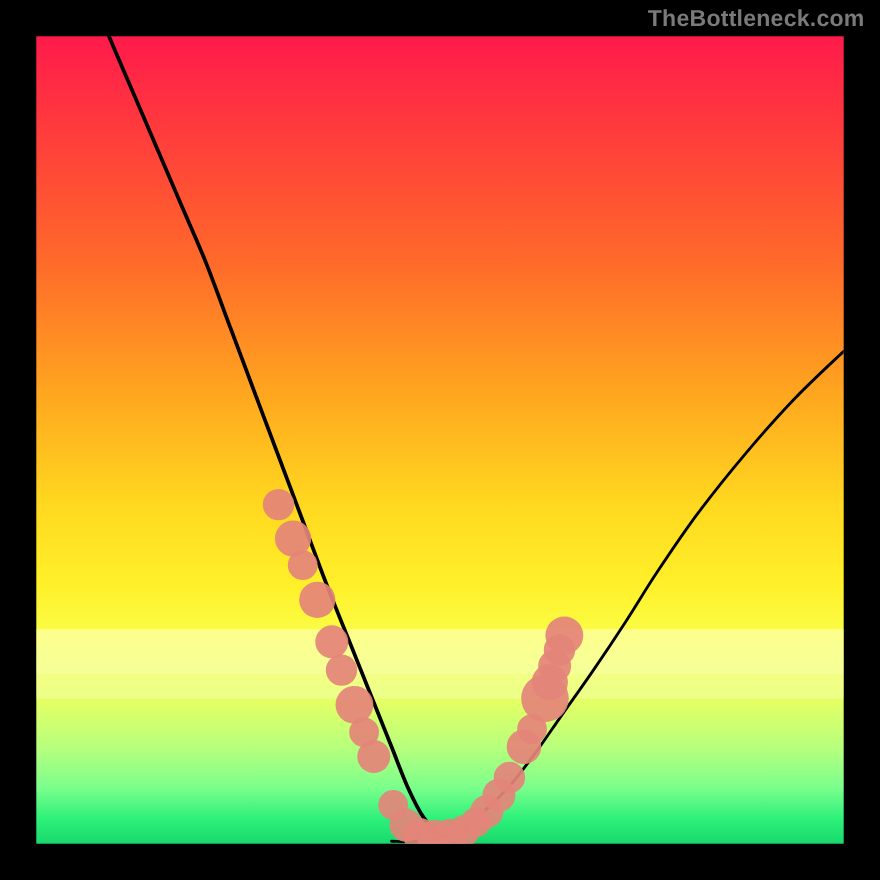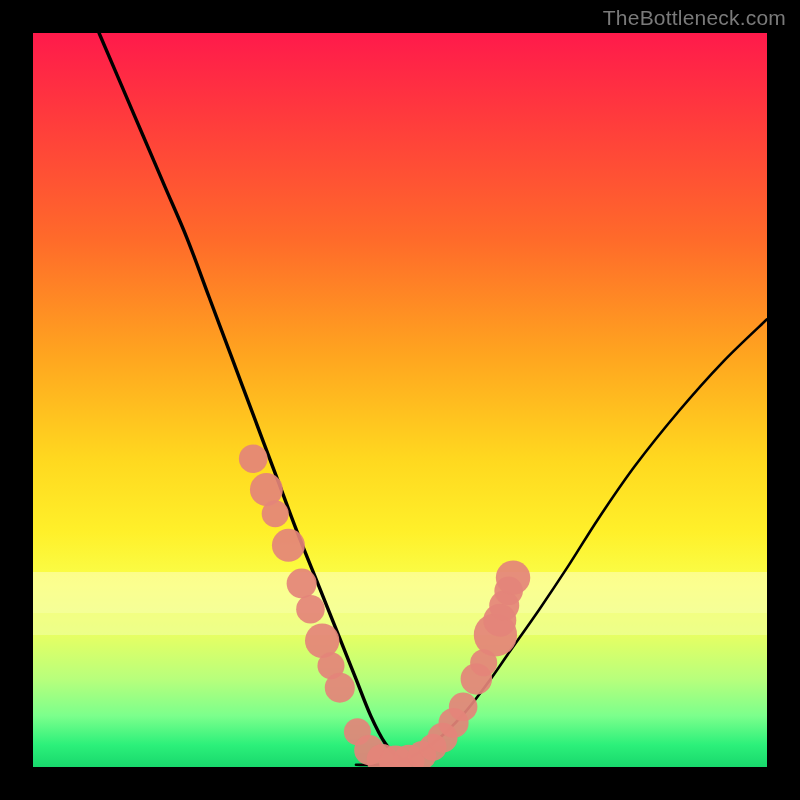--- a/index.html
+++ b/index.html
@@ -51,21 +51,21 @@
     left: 0; top: 0;
     width: 100%;
     height: 100%;
   }
   .watermark {
     position: absolute;
     top: 6px;
     right: 14px;
     color: #7a7a7a;
     font-size: 21px;
-    font-weight: 400;
+    font-weight: 700;
     letter-spacing: 0.2px;
     user-select: none;
   }
 </style>
 </head>
 <body>
 
 <div class="frame">
   <div class="plot-area">
     <div class="haze h1"></div>

